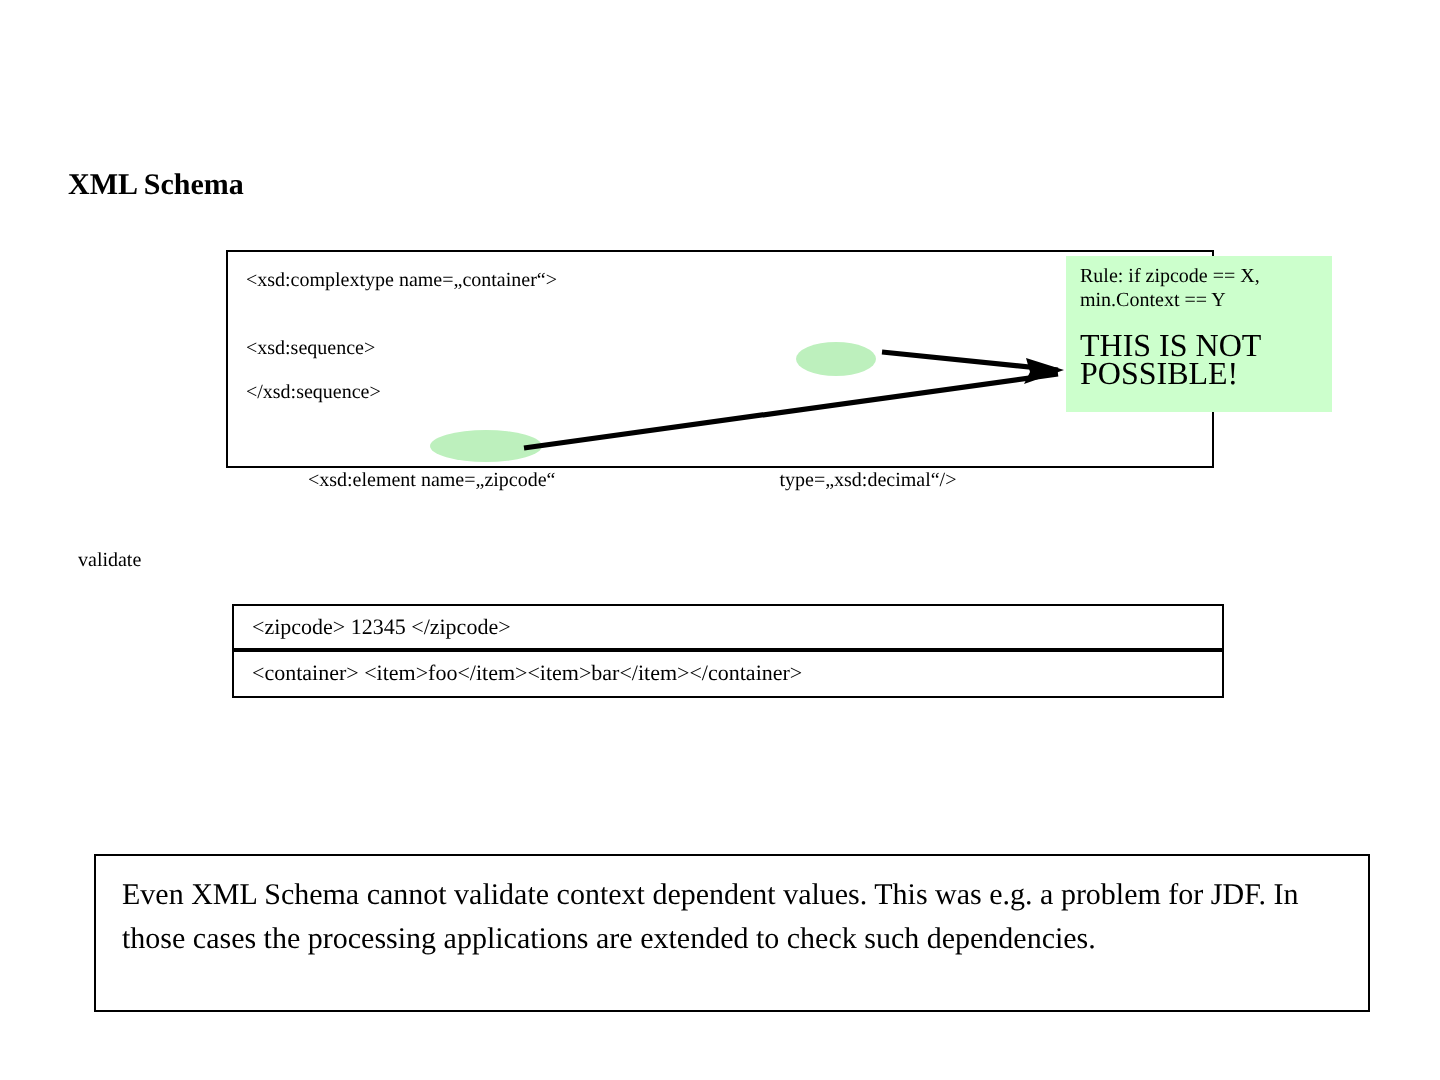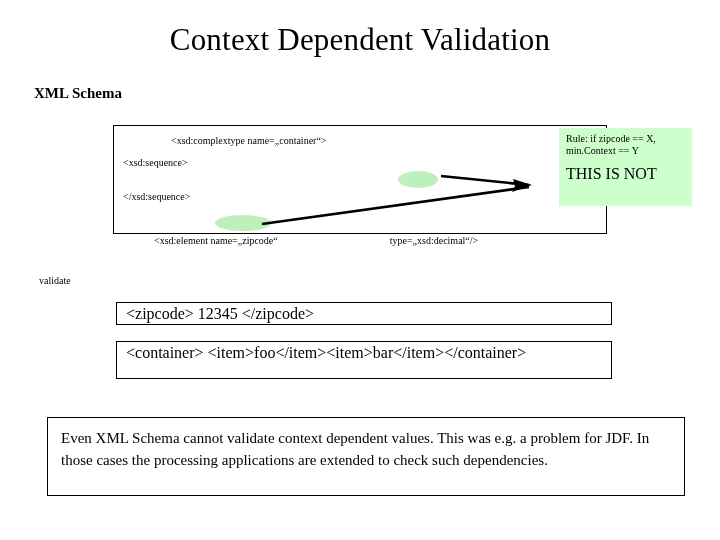--- a/index.html
+++ b/index.html
@@ -61,22 +61,22 @@
     z-index: 2;
   }
   .schema-line {
     position: absolute;
     left: 9px;
     font-size: 10px;
     line-height: 12px;
     white-space: pre;
     font-family: "Liberation Serif", "DejaVu Serif", serif;
   }
-  .schema-line.l1 { top: 9px; margin-left: 48px; }
-  .schema-line.l2 { top: 31px; }
+  .schema-line.l1 { top: 9px; }
+  .schema-line.l2 { top: 43px; }
   .schema-line.l3 { top: 53px; }
   .schema-line.l4 { top: 65px; }
   .schema-line.l5 { top: 97px; }
 
   
   .frag { position: absolute; font-size: 10px; line-height: 12px; white-space: pre; }
 
   
   .ellipse-hl {
     position: absolute;
@@ -91,21 +91,20 @@
   .rule-box {
     position: absolute;
     left: 533px;
     top: 128px;
     width: 133px;
     height: 78px;
     background: #ccffcc;
     z-index: 4;
     box-sizing: border-box;
     padding: 5px 6px 0 7px;
-    margin-left: 26px;
   }
   .rule-small {
     font-size: 10px;
     line-height: 12px;
     white-space: nowrap;
   }
   .rule-big {
     margin-top: 10px;
     font-size: 16px;
     line-height: 14px;
@@ -123,50 +122,49 @@
     pointer-events: none;
   }
 
   
   .inst-box {
     position: absolute;
     left: 116px;
     width: 496px;
     border: 1px solid #000000;
     box-sizing: border-box;
-    font-size: 16px;
+    font-size: 11px;
     line-height: 12px;
     padding: 5px 0 0 9px;
     white-space: pre;
     background: #ffffff;
   }
   .inst-1 { top: 302px; height: 23px; }
-  .inst-2 { top: 341px; height: 38px; }
+  .inst-2 { top: 325px; height: 24px; }
 
   
   .summary-box {
     position: absolute;
     left: 47px;
-    top: 417px;
+    top: 427px;
     width: 638px;
     height: 79px;
     border: 1px solid #000000;
     box-sizing: border-box;
     padding: 9px 14px 0 13px;
     font-size: 15px;
     line-height: 22px;
     background: #ffffff;
   }
 </style>
 </head>
 <body>
 
 <div id="slide">
 
-  <div class="title">Context Dependent Validation</div>
 
   <div class="section-label label-xml-schema">XML Schema</div>
 
   <div class="ellipse-hl hl-two"></div>
 
   <div class="ellipse-hl hl-zip"></div>
 
   <div class="schema-box">
     <div class="schema-line l1">&lt;xsd:complextype name=„container“&gt;</div>
     <div class="schema-line l2">&lt;xsd:sequence&gt;</div>
@@ -186,20 +184,21 @@
     <g stroke="#000000" stroke-width="2.6" fill="none">
       <line x1="262" y1="224" x2="529" y2="187"></line>
     </g>
     <polygon points="532,185 513,179 515,186 512,192" fill="#000000"></polygon>
   </svg>
 
   <div class="rule-box">
     <div class="rule-small">Rule: if zipcode == X,</div>
     <div class="rule-small">min.Context == Y</div>
     <div class="rule-big">THIS IS NOT</div>
+    <div class="rule-big" style="margin-top:0;">POSSIBLE!</div>
   </div>
 
   <div class="section-label label-instance">validate</div>
 
   <div class="inst-box inst-1">&lt;zipcode&gt; 12345 &lt;/zipcode&gt;</div>
   <div class="inst-box inst-2">&lt;container&gt; &lt;item&gt;foo&lt;/item&gt;&lt;item&gt;bar&lt;/item&gt;&lt;/container&gt;</div>
 
   <div class="summary-box">Even XML Schema cannot validate context dependent values. This was e.g. a problem for JDF. In those cases the processing applications are extended to check such dependencies.</div>
 
 </div>

